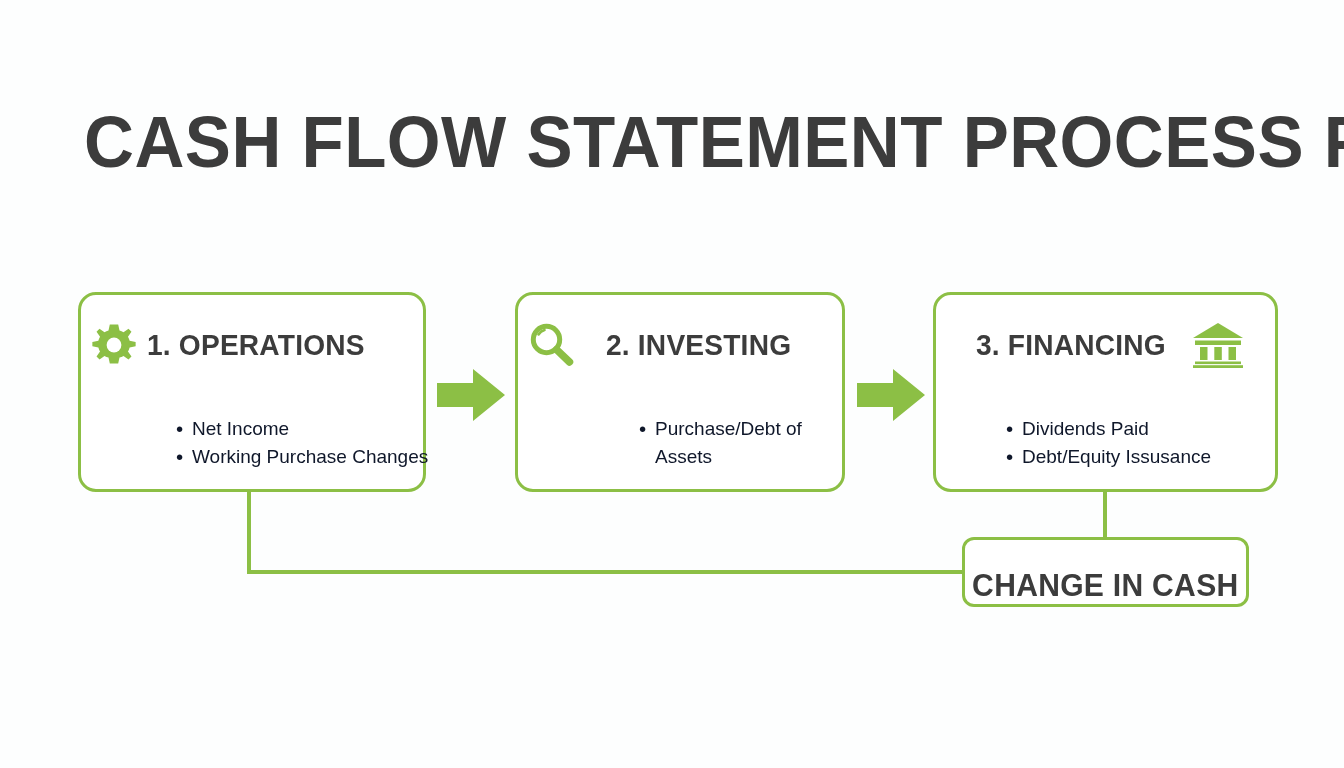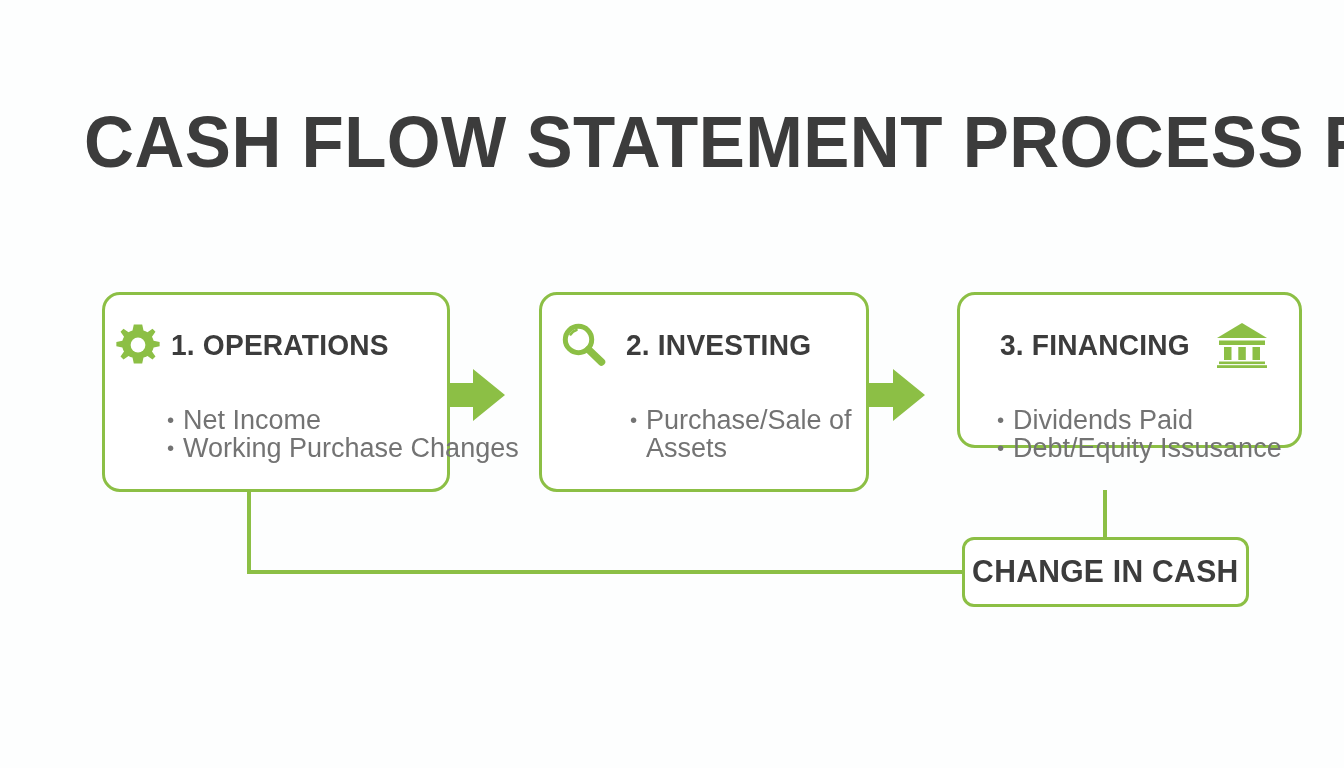--- a/index.html
+++ b/index.html
@@ -47,38 +47,37 @@
     pointer-events: none;
   }
 
   
   .box {
     position: absolute;
     box-sizing: border-box;
     background: #ffffff;
     border: 3px solid #8cbf45;
     border-radius: 18px;
-    margin-left: 24px;
   }
   #box-operations { left: 78px;  top: 292px; width: 348px; height: 200px; }
   #box-investing  { left: 515px; top: 292px; width: 330px; height: 200px; }
-  #box-financing  { left: 933px; top: 292px; width: 345px; height: 156px; }
+  #box-financing  { left: 933px; top: 292px; width: 345px; height: 200px; }
 
   #box-change-in-cash {
     position: absolute;
     box-sizing: border-box;
     left: 962px;
     top: 537px;
     width: 287px;
     height: 70px;
     background: #ffffff;
     border: 3px solid #8cbf45;
     border-radius: 12px;
     display: flex;
-    align-items: center;
+    align-items: flex-end;
     justify-content: center;
   }
   .change-label {
     color: #3c3c3c;
     font-weight: bold;
     font-size: 31px;
     letter-spacing: 0.3px;
     transform: scaleX(0.97);
     white-space: nowrap;
   }
@@ -94,35 +93,35 @@
     color: #3c3c3c;
     font-weight: bold;
     font-size: 29px;
     letter-spacing: 0.2px;
     transform: scaleX(0.97);
     transform-origin: left center;
     white-space: nowrap;
   }
   #head-operations { left: 10px; top: 26px; }
   #head-operations .htext { margin-left: 10px; }
-  #head-investing  { left: 16px; top: 26px; }
+  #head-investing  { left: 8px; top: 26px; gap: 12px; }
   #head-investing .htext { margin-left: 18px; }
   #head-financing  { left: 40px; top: 26px; }
   #head-financing .htext { margin-right: 20px; }
 
   .icon { display: block; flex: none; }
 
   
   .bullets {
     position: absolute;
-    margin: 4px;
+    margin: 13px;
     padding: 0;
     list-style: none;
-    color: #737373;
-    font-size: 27px;
+    color: #0f172a;
+    font-size: 19px;
     line-height: 28px;
   }
   .bullets li {
     position: relative;
     padding-left: 16px;
     white-space: pre-line;
   }
   .bullets li::before {
     content: "\2022";
     position: absolute;
@@ -175,21 +174,21 @@
     <div class="head" id="head-investing">
       <svg class="icon" width="50" height="50" viewBox="0 0 50 50">
         <circle cx="20.5" cy="19.5" r="13.2" fill="none" stroke="#8cbf45" stroke-width="5"></circle>
         <path d="M12.5 14.5 a10 10 0 0 1 6.0-4.4" fill="none" stroke="#8cbf45" stroke-width="2.6" stroke-linecap="round"></path>
         <path d="M30.6 29.6 L43.5 42.0" fill="none" stroke="#8cbf45" stroke-width="7.5" stroke-linecap="round"></path>
       </svg>
       <span class="htext">2. INVESTING</span>
     </div>
   </div>
   <ul class="bullets" id="bullets-investing">
-    <li>Purchase/Sale of
+    <li>Purchase/Debt of
 Assets</li>
   </ul>
 
   <div class="box" id="box-financing">
     <div class="head" id="head-financing">
       <span class="htext">3. FINANCING</span>
       <svg class="icon" width="52" height="46" viewBox="0 0 52 46">
         <polygon points="26,1 51,16 1,16" fill="#8cbf45"></polygon>
         <rect x="3" y="18.5" width="46" height="4.5" fill="#8cbf45"></rect>
         <rect x="8" y="25" width="7.5" height="13" fill="#8cbf45"></rect>

